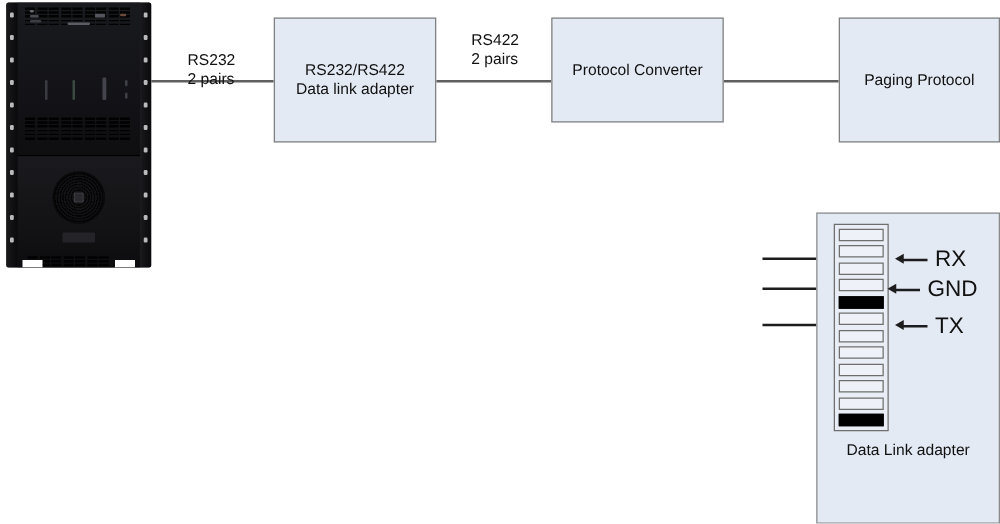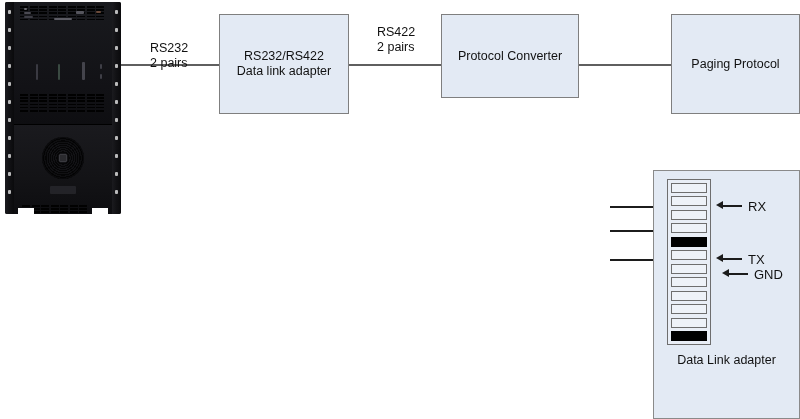--- a/index.html
+++ b/index.html
@@ -184,23 +184,23 @@
   .terminal.filled { background: #000000; border-color: #000000; }
 
   .lead {
     position: absolute;
     height: 1.6px;
     background: #1c1c1c;
   }
   .arrow-row {
     position: absolute;
     display: flex;
-    align-items: flex-start;
+    align-items: flex-end;
     gap: 6px;
-    font-size: 13px;
+    font-size: 18px;
     line-height: 14px;
     color: #111111;
     white-space: nowrap;
   }
   .arrow-glyph {
     display: inline-block;
     width: 26px;
     height: 12px;
     position: relative;
   }
@@ -516,21 +516,21 @@
       <div class="terminal"></div>
       <div class="terminal"></div>
       <div class="terminal"></div>
       <div class="terminal filled"></div>
     </div>
 
     <div class="arrow-row" style="left:62px; top:29px;">
       <span class="arrow-glyph"></span>
       <span>RX</span>
     </div>
-    <div class="arrow-row" style="left:68px; top:53px;margin-top:44px;">
+    <div class="arrow-row" style="left:56px; top:53px;">
       <span class="arrow-glyph"></span>
       <span>GND</span>
     </div>
     <div class="arrow-row" style="left:62px; top:82px;">
       <span class="arrow-glyph"></span>
       <span>TX</span>
     </div>
 
     <div id="panel-caption">Data Link adapter</div>
   </div>

